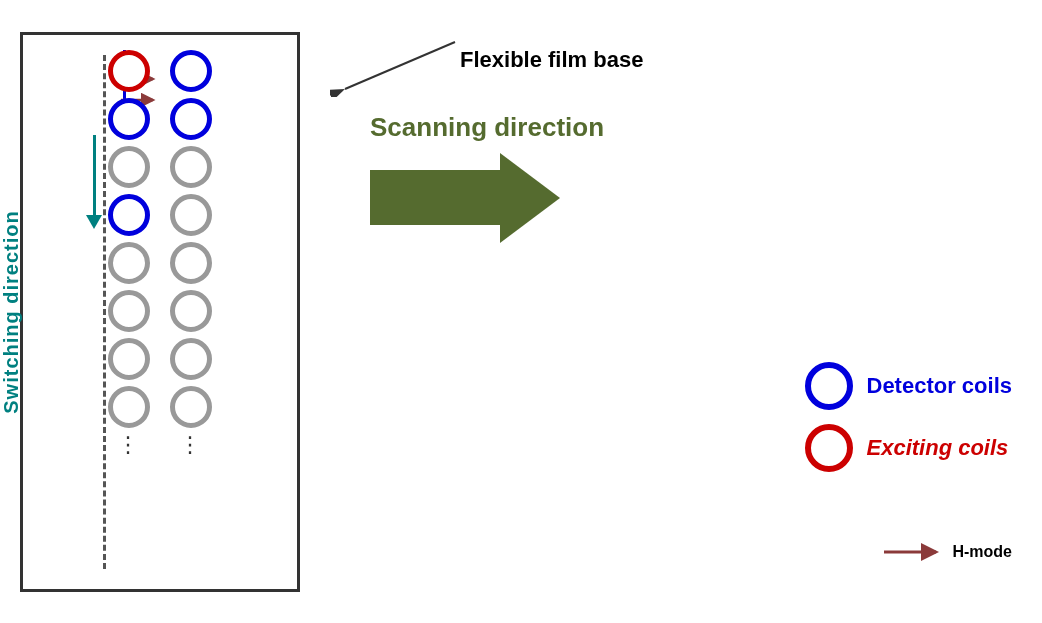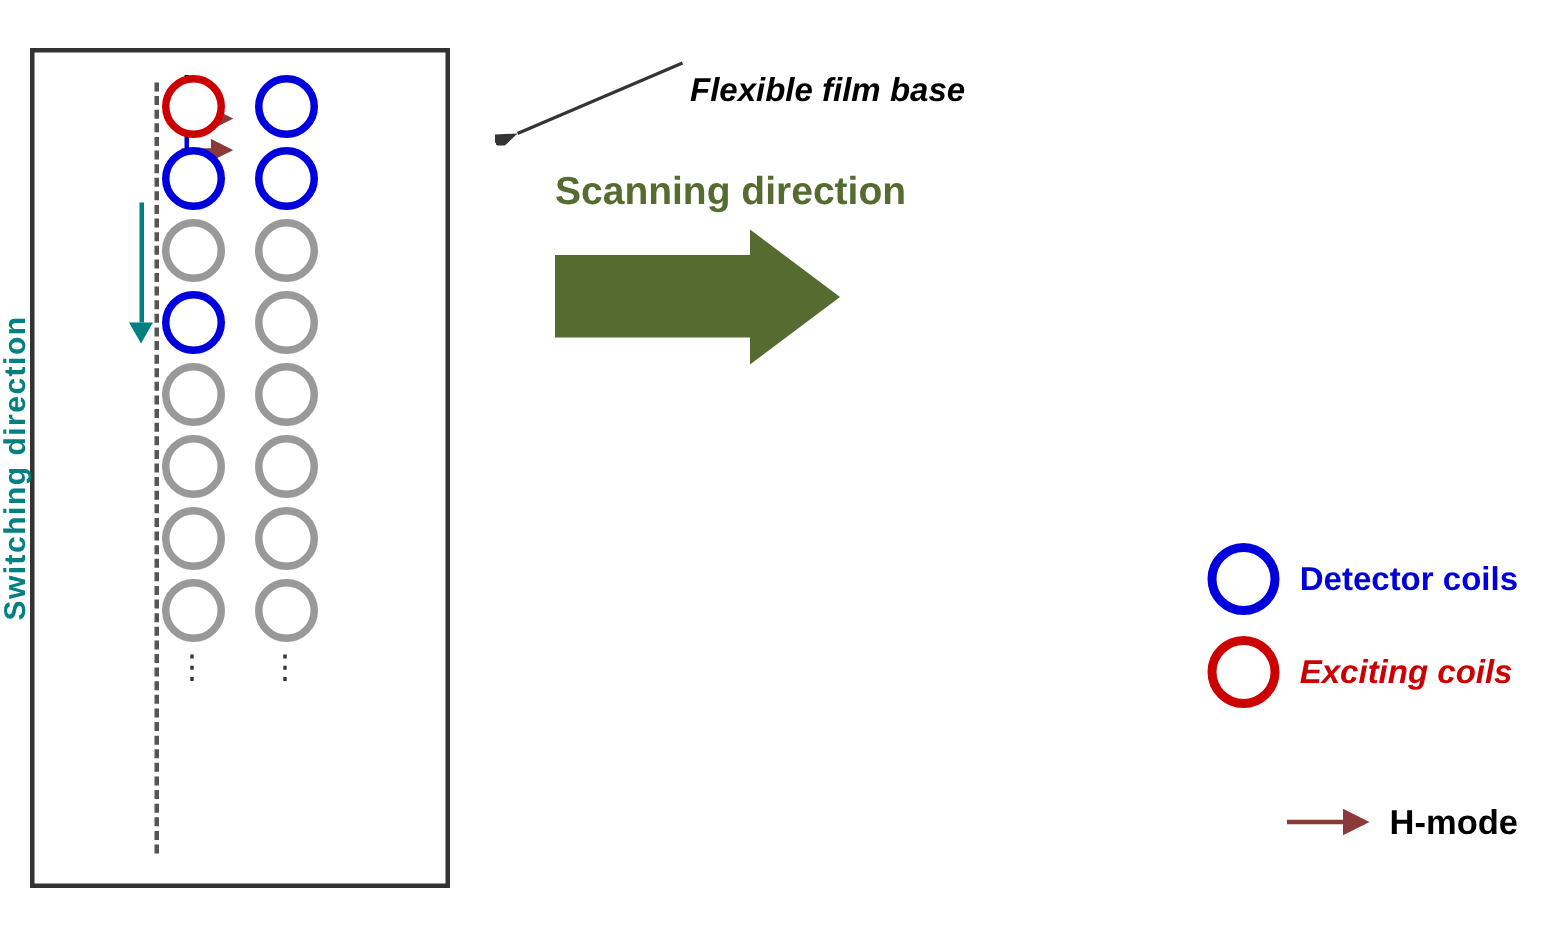--- a/index.html
+++ b/index.html
@@ -183,21 +183,21 @@
     .legend-text.blue { color: #0000dd; }
     .legend-text.red { color: #cc0000; font-style: italic; }
 
     .mode-item {
       display: flex;
       align-items: center;
       gap: 10px;
     }
 
     .mode-label {
-      font-size: 23px;
+      font-size: 16px;
       font-weight: bold;
       color: #000;
     }
 
     
     .v-line {
       position: absolute;
       left: 100px;
       top: 15px;
       width: 3px;
@@ -275,21 +275,21 @@
         <div class="coil gray"></div>
         <div class="coil gray"></div>
         <div class="coil gray"></div>
         <div class="dots">⋮</div>
       </div>
     </div>
   </div>
 
   <div class="right-area">
 
-    <div style="position:absolute; top:15px; left:120px; display:flex; align-items:flex-start; gap:0;font-style:italic;">
+    <div style="position:absolute; top:15px; left:120px; display:flex; align-items:flex-start; gap:0;">
 
       <svg width="130" height="60" style="position:absolute; left:-130px; top:-10px;">
         <defs>
             <marker id="arrowFB" markerWidth="8" markerHeight="8" refX="0" refY="3" orient="auto">
               <path d="M8,0 L0,3 L8,6 Z" fill="#333"></path>
             </marker>
           </defs>
         <line x1="125" y1="5" x2="15" y2="52" stroke="#333" stroke-width="2" marker-end="url(#arrowFB)"></line>
       </svg>
       <span style="font-size:22px; font-weight:bold; color:#000; white-space:nowrap;">Flexible film base</span>

